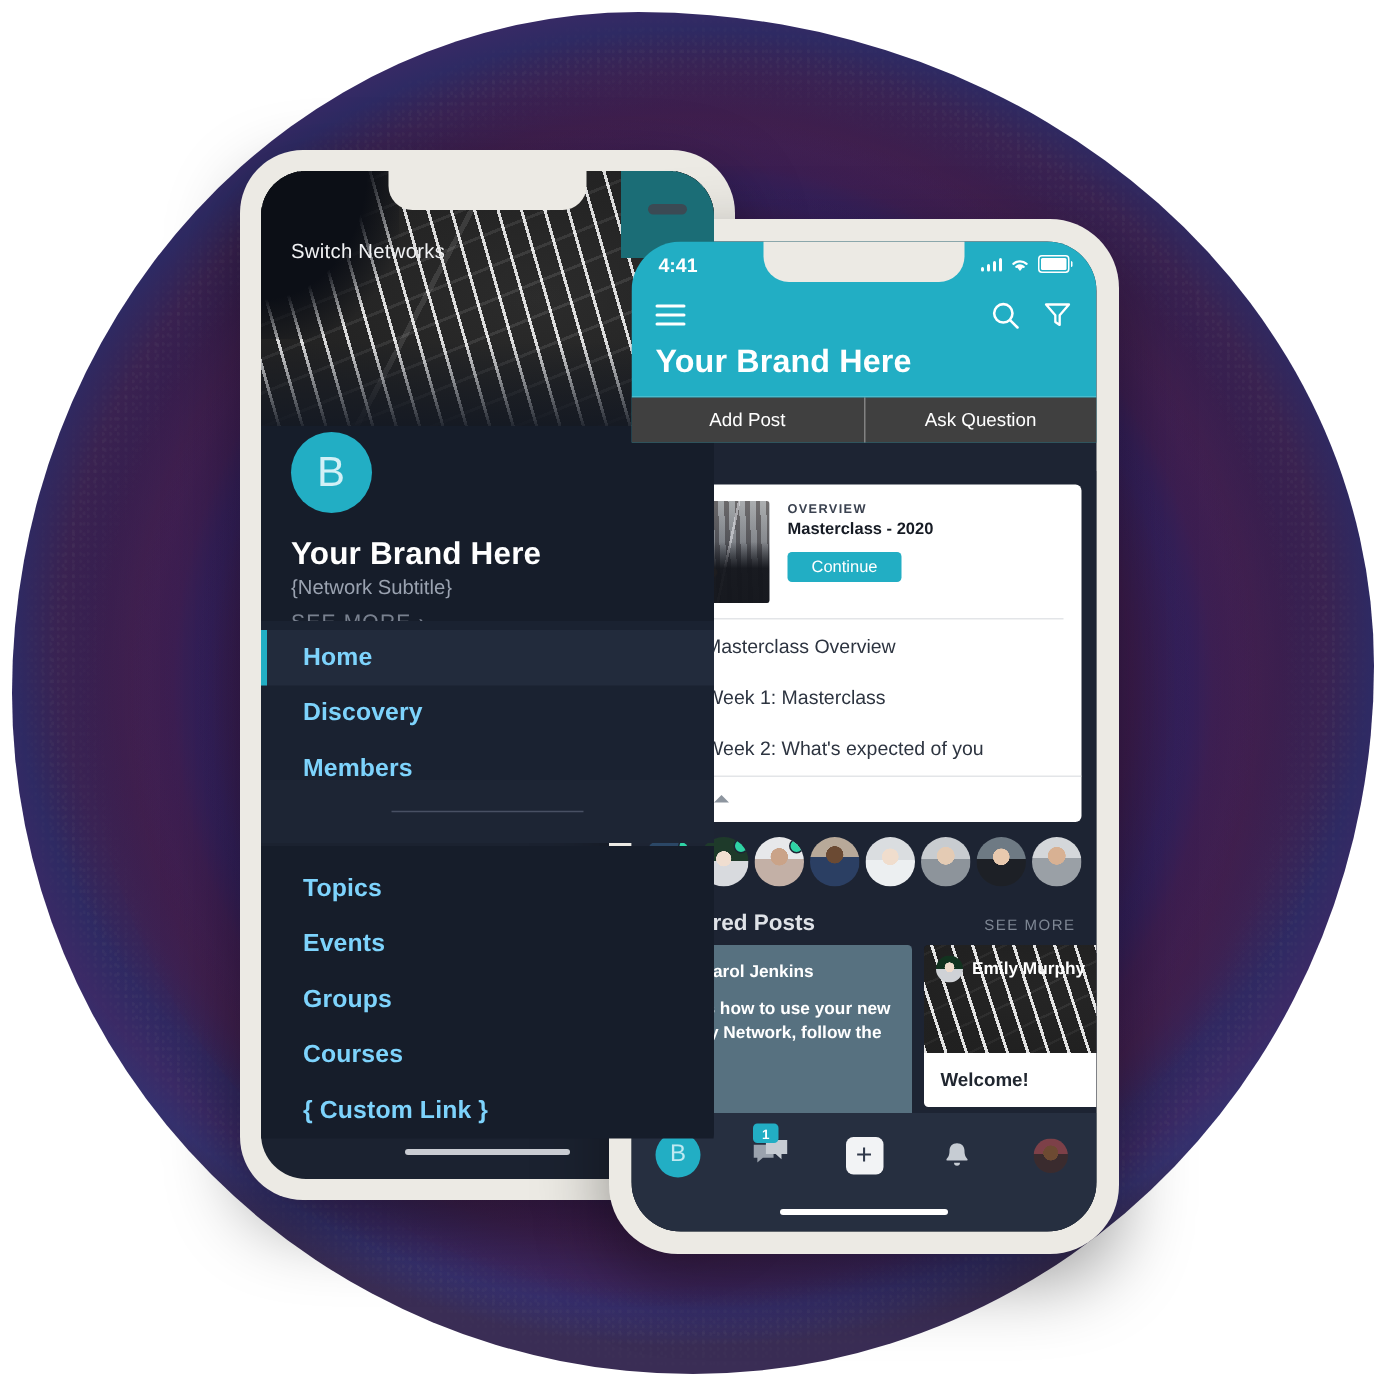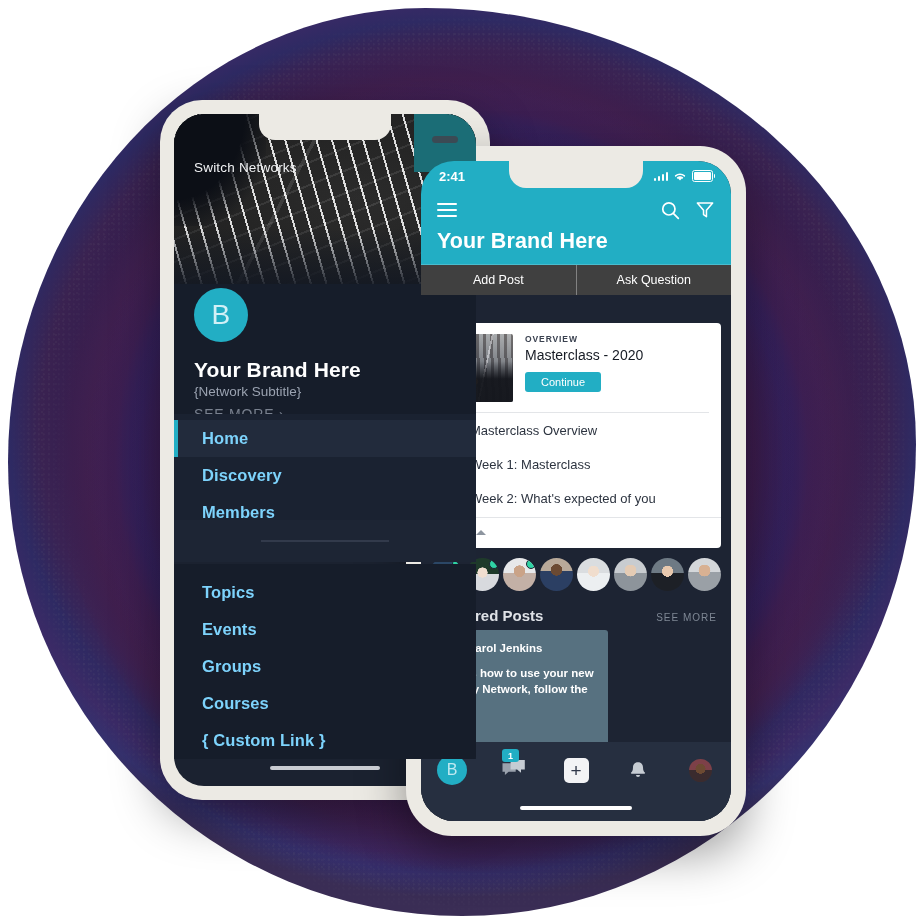--- a/index.html
+++ b/index.html
@@ -131,21 +131,21 @@
       repeating-linear-gradient(88deg, rgba(60,70,90,.9) 0 3px, rgba(150,165,185,.55) 3px 7px),
       linear-gradient(to bottom, #8fa5bd 0%, #55637a 45%, #20242e 100%);}
   .thumb-road{width:100%;height:100%;
     background:
       linear-gradient(to top, rgba(20,22,28,.95) 0 34%, rgba(20,22,28,0) 60%),
       radial-gradient(circle at 22% 74%, rgba(255,150,60,.85) 0 3px, transparent 4px),
       radial-gradient(circle at 46% 70%, rgba(255,180,90,.7) 0 2.5px, transparent 3.5px),
       linear-gradient(102deg, transparent 0 58%, rgba(240,240,245,.5) 58% 60%, transparent 60%);}
   .card-head{padding-left:12px;flex:1;min-width:0;}
   .ov-label{color:#3b4250;font-size:8.5px;font-weight:700;letter-spacing:.9px;margin-bottom:3px;}
-  .ov-title{color:#161b24;font-size:14px;font-weight:400;margin-bottom:9px;}
+  .ov-title{color:#161b24;font-size:11px;font-weight:700;margin-bottom:9px;}
   .continue{display:inline-block;background:#22aec4;color:#fff;font-size:11px;border-radius:3px;
             padding:4px 16px;}
   .card-sep{height:1px;background:#e3e5e8;margin:0 12px;}
   .lesson{display:flex;align-items:center;padding:9px 12px;}
   .lsn-ico{width:16px;height:16px;border-radius:3px;background:#6c7684;flex:0 0 auto;
            display:flex;align-items:center;justify-content:center;}
   .lsn-ico svg{display:block;}
   .lsn-txt{margin-left:11px;color:#2d3440;font-size:13px;}
   .card-foot{display:flex;align-items:center;padding:9px 12px 10px;border-top:1px solid #e3e5e8;margin-top:2px;}
   .hide-lbl{color:#8d959f;font-size:9.5px;letter-spacing:1px;}
@@ -291,21 +291,21 @@
 
       <div class="back-home-ind"></div>
     </div>
   </div>
 
   <div class="phone" id="phone-front">
     <div class="screen">
 
       <div class="topbar">
         <div class="statusbar">
-          <div class="sb-time">2:41</div>
+          <div class="sb-time">4:41</div>
           <div class="sb-right">
             <span class="bars">
                 <i></i>
                 <i></i>
                 <i></i>
                 <i></i>
               </span>
             <svg width="14" height="11" viewBox="0 0 14 11">
               <path d="M7 9.6 L9.3 6.9 a3.4 3.4 0 0 0-4.6 0 Z" fill="#fff"></path>
               <path d="M2.6 4.9 a6.6 6.6 0 0 1 8.8 0" stroke="#fff" stroke-width="1.5" fill="none" stroke-linecap="round"></path>
@@ -437,20 +437,30 @@
           <div class="post post-a">
             <div class="post-user">
               <span class="post-ava">
                   <span class="av-face fa-carol"></span>
                 </span>
               <span class="post-name">Carol Jenkins</span>
             </div>
             <div class="post-body">Here's how to use your new Mighty Network, follow the guide!</div>
           </div>
 
+          <div class="post post-b">
+            <div class="post-b-img"></div>
+            <div class="post-b-user">
+              <span class="post-ava">
+                  <span class="av-face fa-emily"></span>
+                </span>
+              <span class="post-name">Emily Murphy</span>
+            </div>
+            <div class="post-b-cap">Welcome!</div>
+          </div>
         </div>
 
         <div class="bottombar">
           <div class="bb-item">
             <span class="bb-brand">
               <span>B</span>
             </span>
           </div>
           <div class="bb-item">
             <svg width="26" height="22" viewBox="0 0 26 22">

